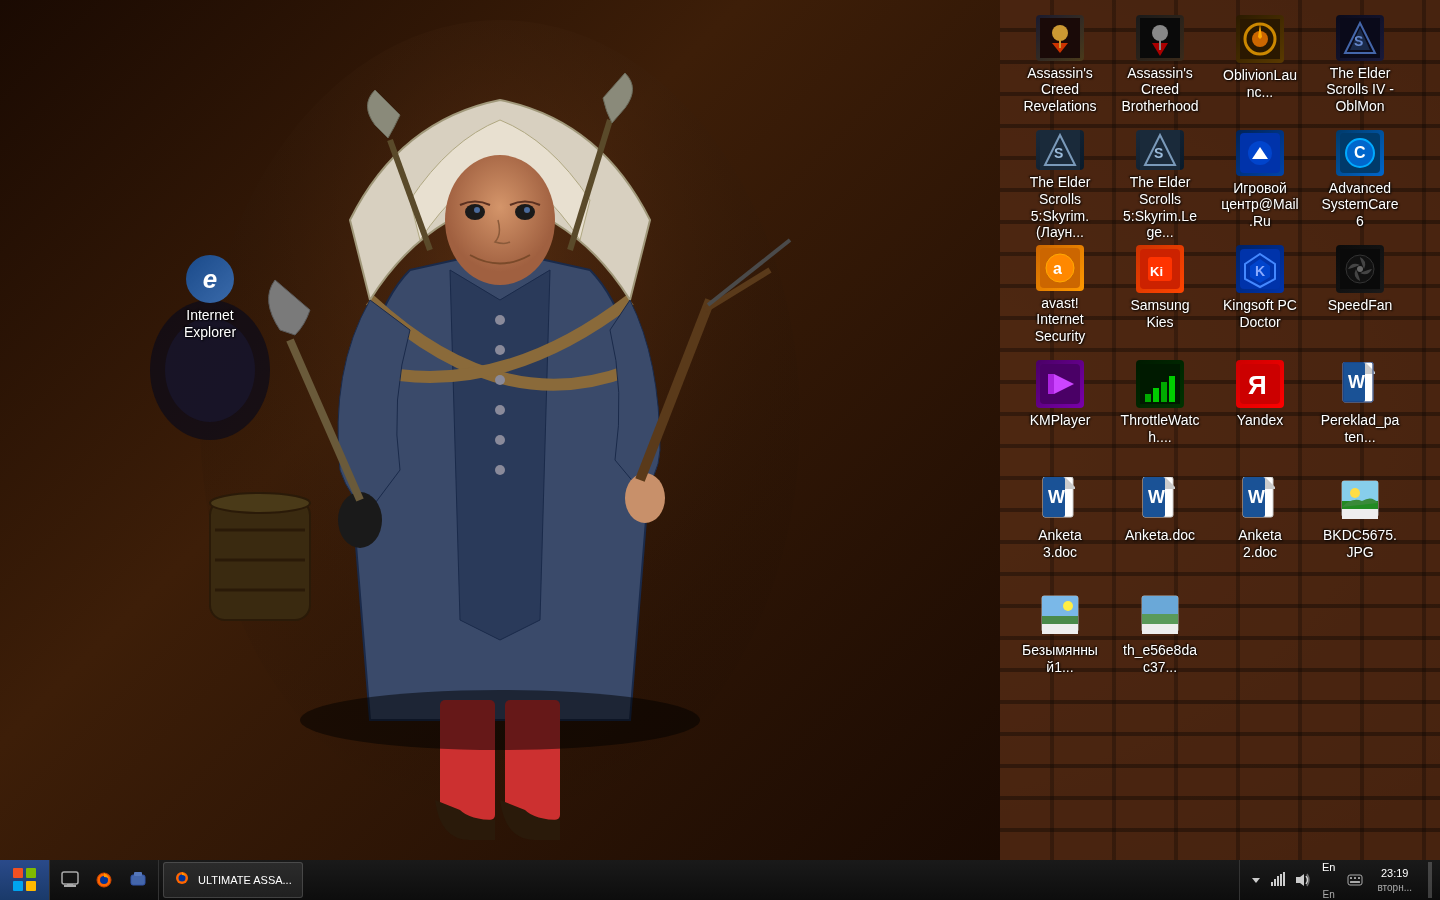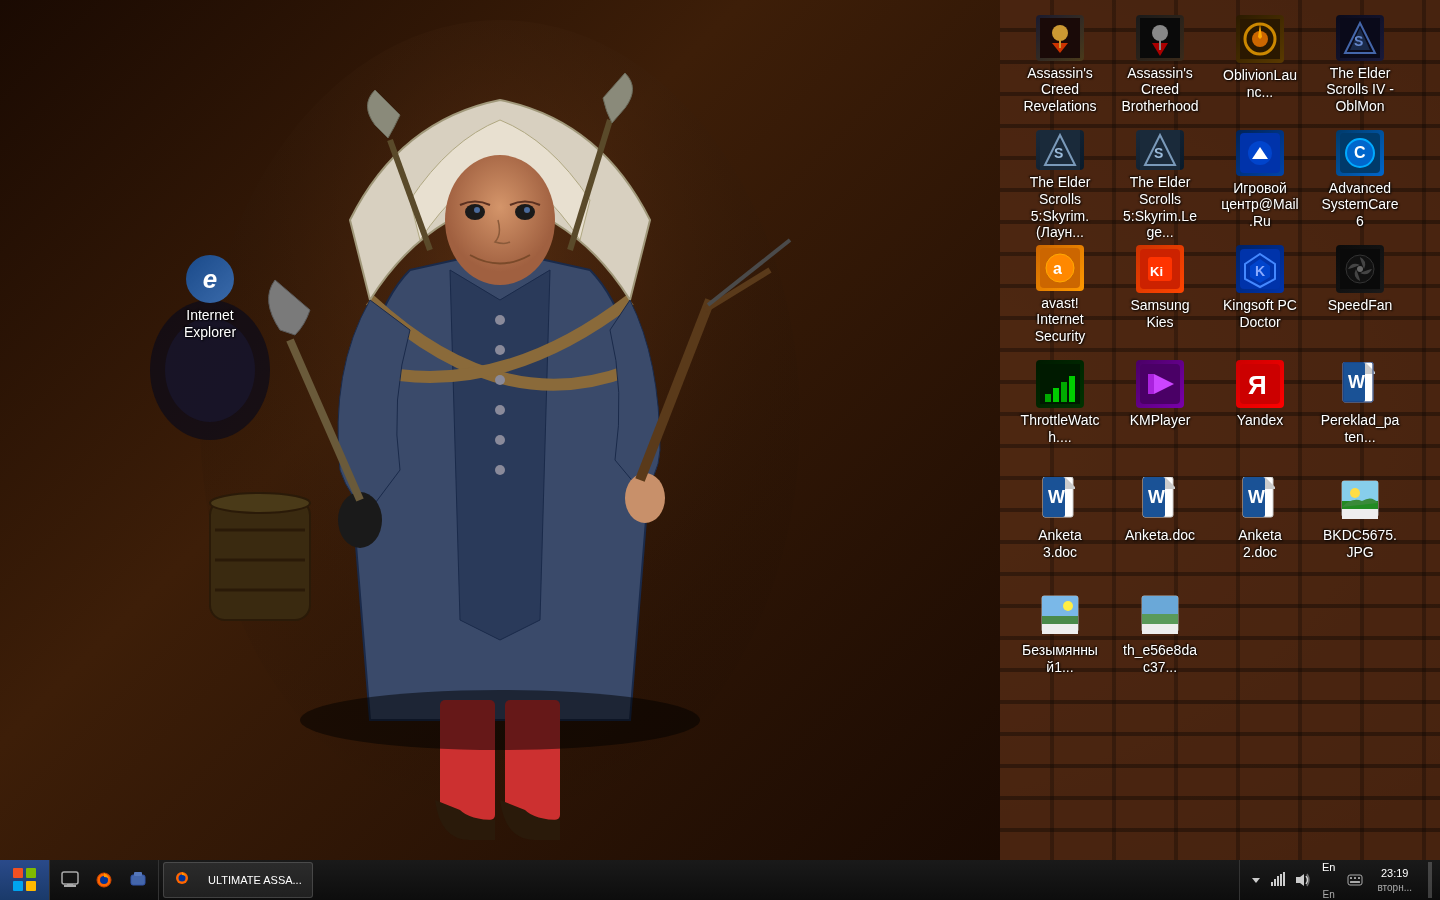--- a/index.html
+++ b/index.html
@@ -213,21 +213,21 @@
     }
 
     .taskbar-app {
       height: 36px;
       padding: 0 10px;
       background: rgba(255,255,255,0.08);
       border: 1px solid rgba(255,255,255,0.15);
       border-radius: 3px;
       display: flex;
       align-items: center;
-      gap: 18px;
+      gap: 8px;
       cursor: pointer;
       color: #fff;
       font-size: 11px;
       max-width: 200px;
     }
 
     .taskbar-app-icon {
       font-size: 16px;
     }
 
@@ -522,41 +522,41 @@
           <path d="M32 20 Q28 28 20 24 Q30 20 32 20 Z" fill="#444"></path>
           <path d="M20 32 Q12 28 16 20 Q20 30 20 32 Z" fill="#444"></path>
           <path d="M8 20 Q12 12 20 16 Q10 20 8 20 Z" fill="#444"></path>
           <circle cx="20" cy="20" r="3" fill="#666"></circle>
         </svg>
       </div>
       <span class="icon-label">SpeedFan</span>
     </div>
 
     <div class="desktop-icon">
+      <div class="icon-img icon-kmplayer">
+        <svg width="40" height="40" viewBox="0 0 40 40">
+          <rect width="40" height="40" fill="#4a0066" rx="4"></rect>
+          <polygon points="14,10 34,20 14,30" fill="#cc44ff"></polygon>
+          <rect x="8" y="10" width="6" height="20" fill="#aa22dd"></rect>
+        </svg>
+      </div>
+      <span class="icon-label">KMPlayer</span>
+    </div>
+
+    <div class="desktop-icon">
       <div class="icon-img icon-throttle">
         <svg width="40" height="40" viewBox="0 0 40 40">
           <rect width="40" height="40" fill="#001a00"></rect>
           <rect x="5" y="30" width="6" height="8" fill="#00aa00"></rect>
           <rect x="13" y="24" width="6" height="14" fill="#00cc00"></rect>
           <rect x="21" y="18" width="6" height="20" fill="#00aa00"></rect>
           <rect x="29" y="12" width="6" height="26" fill="#00cc00"></rect>
         </svg>
       </div>
       <span class="icon-label">ThrottleWatch....</span>
-    </div>
-
-    <div class="desktop-icon">
-      <div class="icon-img icon-kmplayer">
-        <svg width="40" height="40" viewBox="0 0 40 40">
-          <rect width="40" height="40" fill="#4a0066" rx="4"></rect>
-          <polygon points="14,10 34,20 14,30" fill="#cc44ff"></polygon>
-          <rect x="8" y="10" width="6" height="20" fill="#aa22dd"></rect>
-        </svg>
-      </div>
-      <span class="icon-label">KMPlayer</span>
     </div>
 
     <div class="desktop-icon">
       <div class="icon-img icon-yandex">
         <svg width="40" height="40" viewBox="0 0 40 40">
           <rect width="40" height="40" fill="#cc0000" rx="4"></rect>
           <text x="8" y="30" fill="#ffffff" font-size="26" font-weight="bold">Я</text>
         </svg>
       </div>
       <span class="icon-label">Yandex</span>

